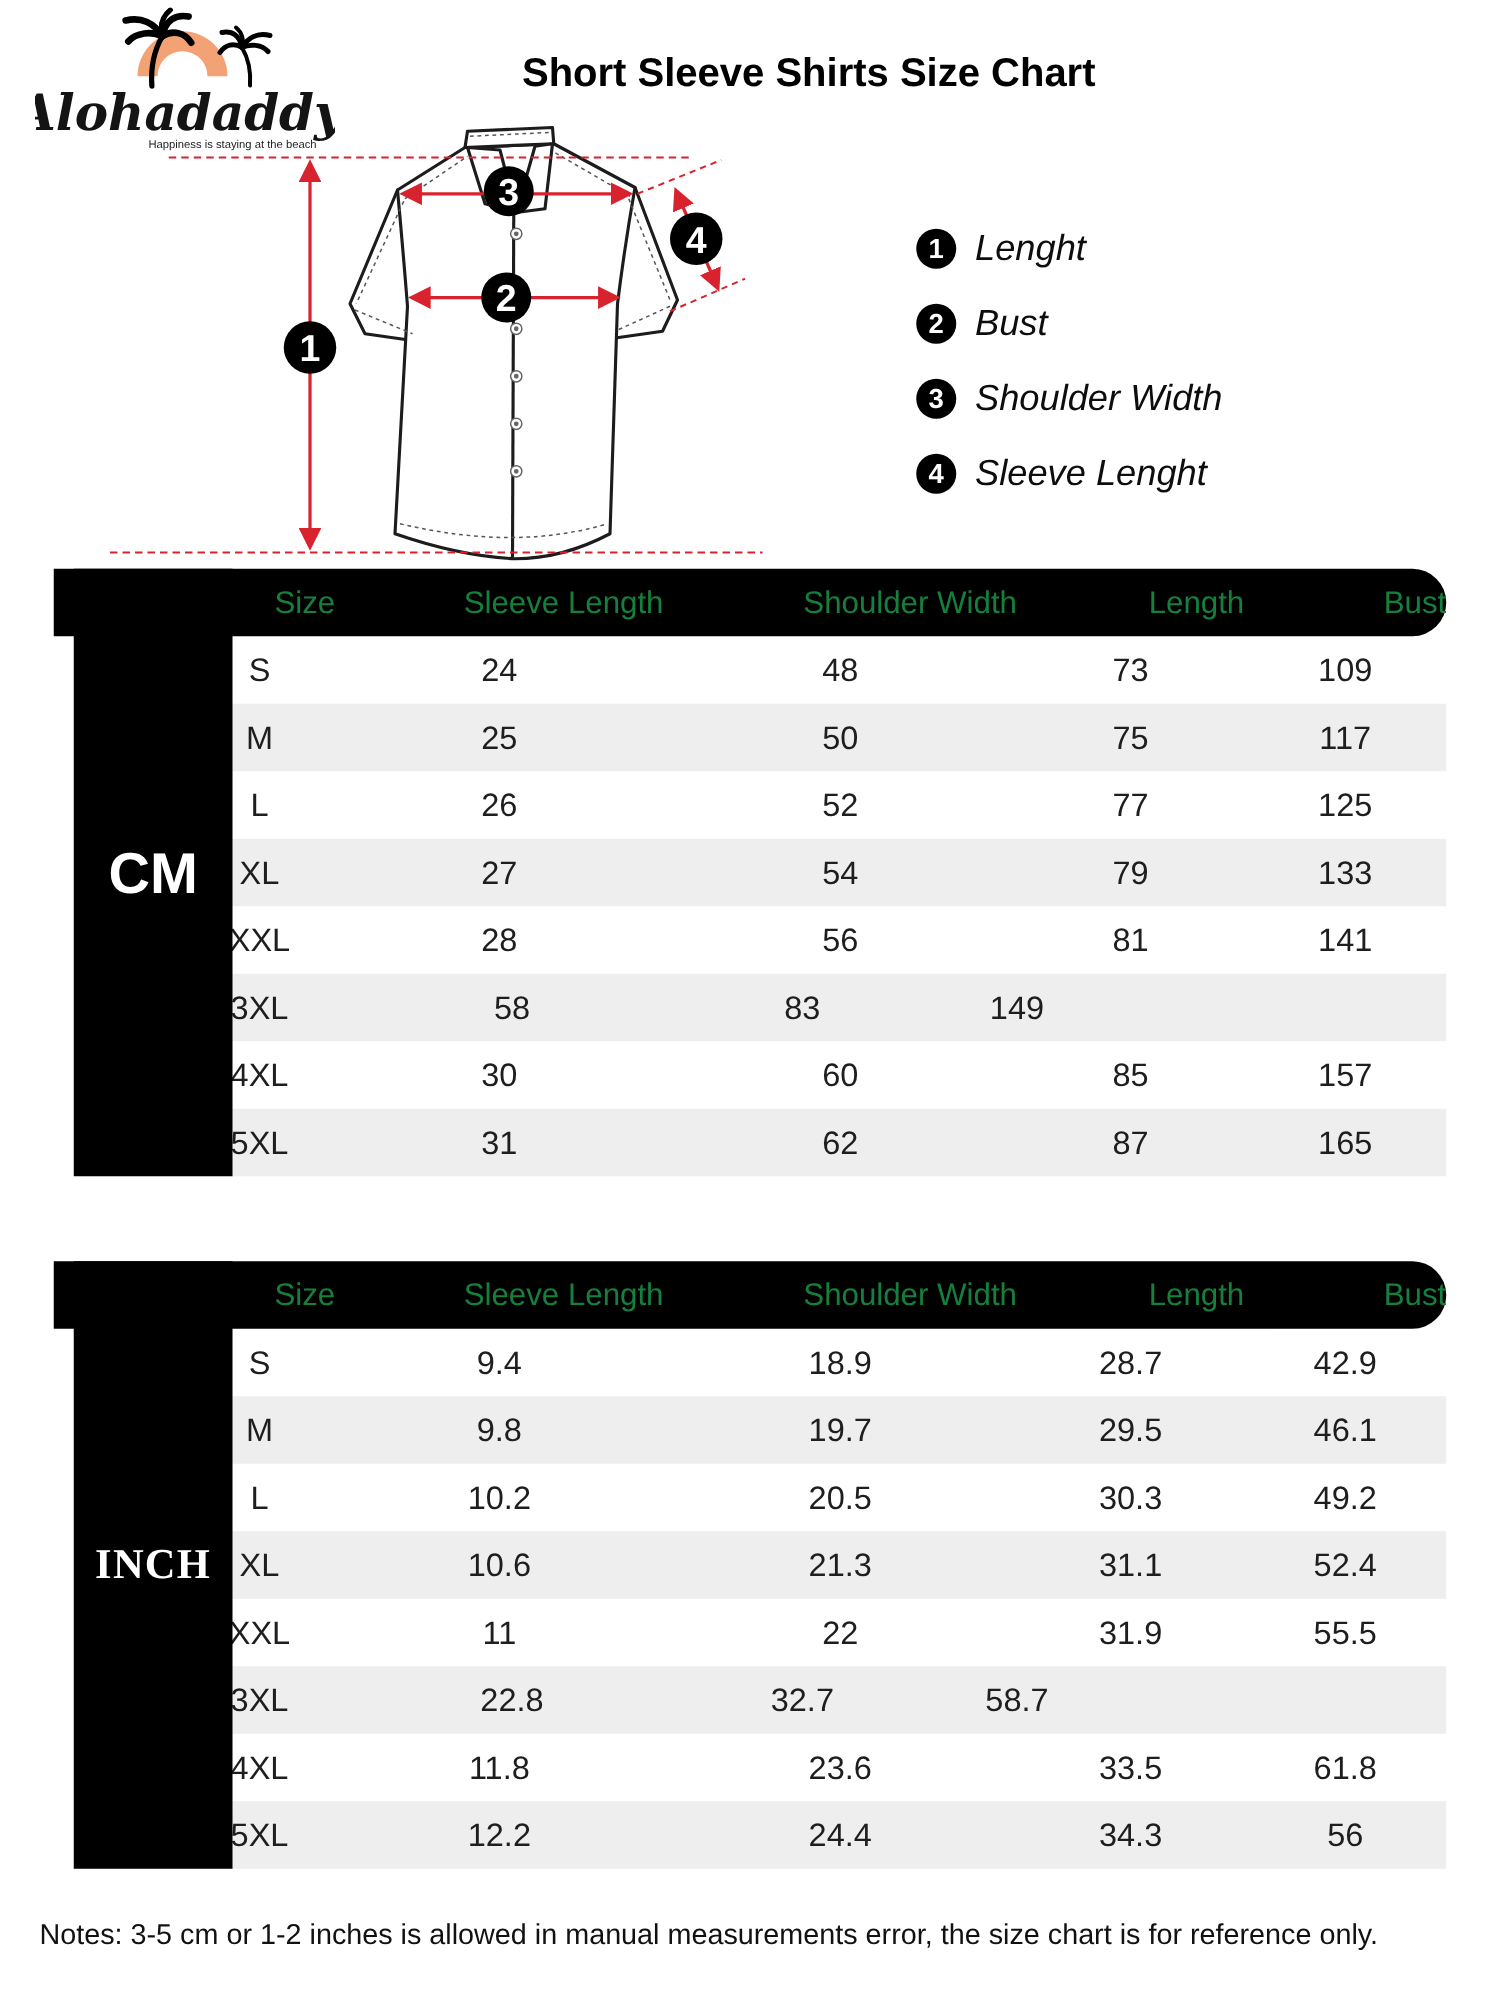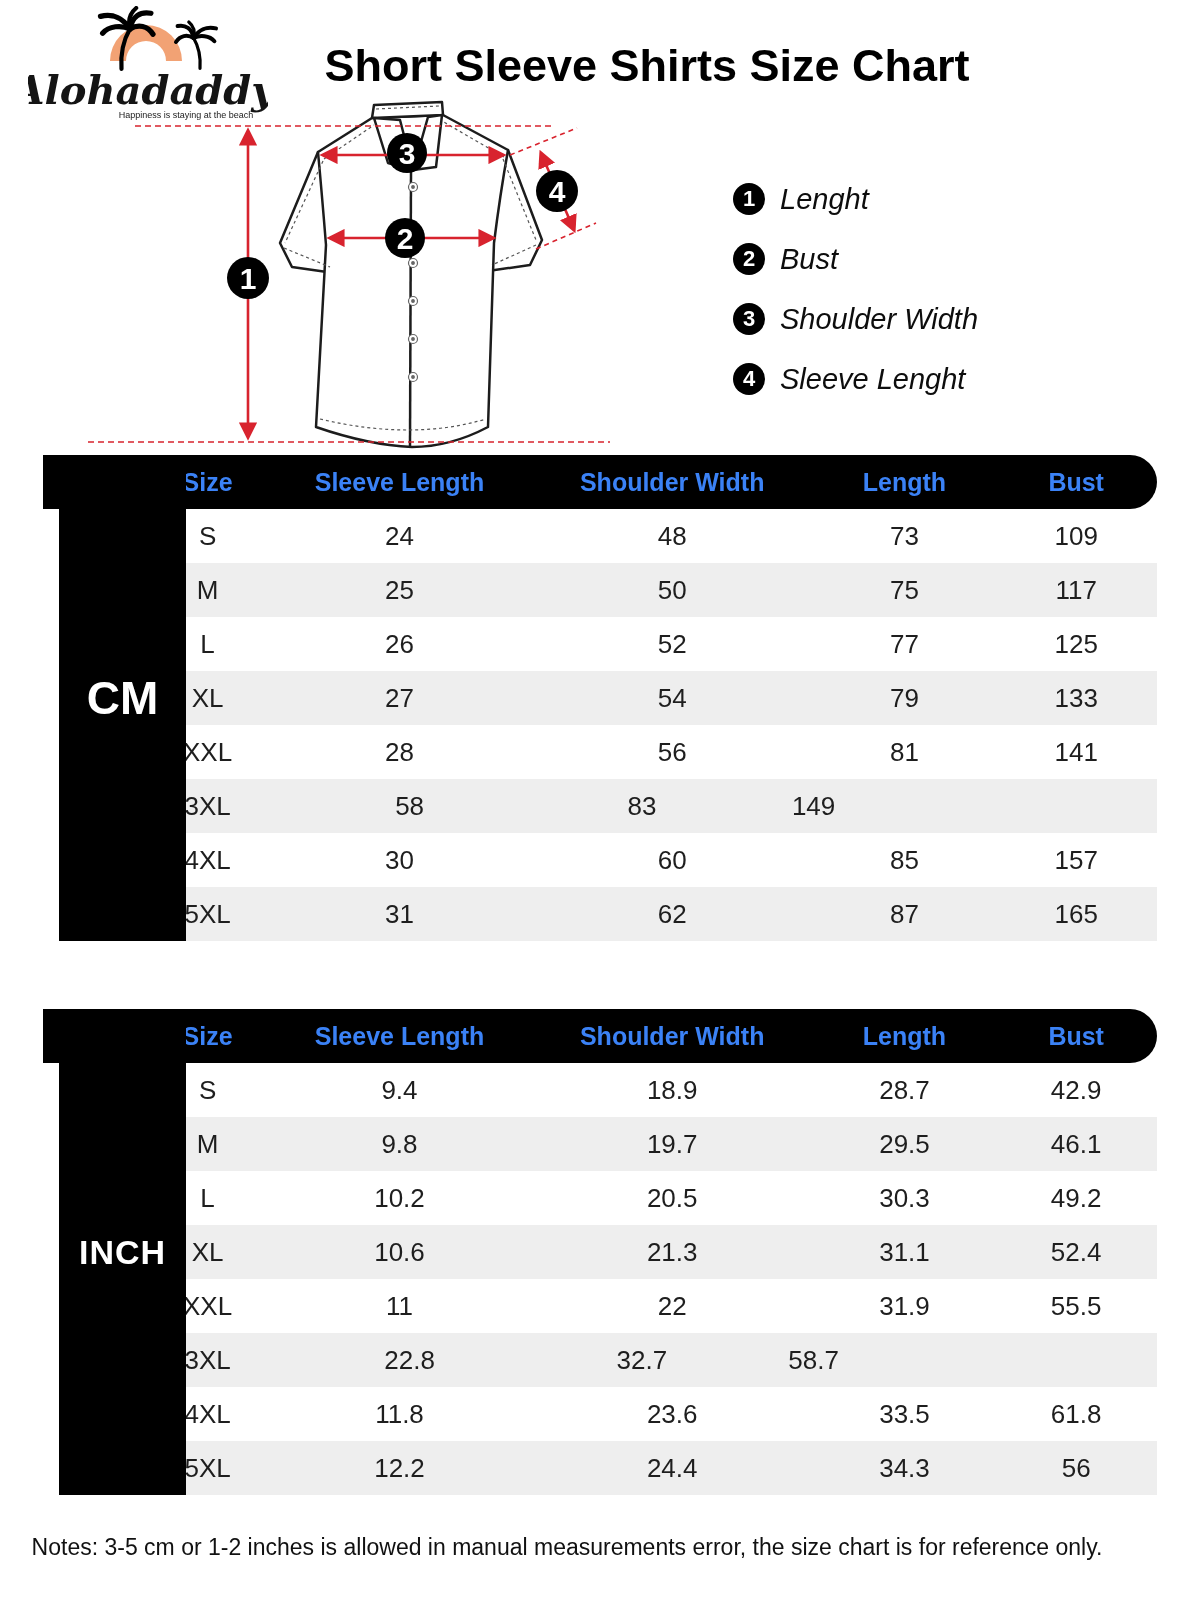--- a/index.html
+++ b/index.html
@@ -4,21 +4,21 @@
 <style>
   html,body{margin:0;padding:0;}
   body{
     width:1200px;height:1600px;position:relative;background:#ffffff;
     font-family:"Liberation Sans",sans-serif;color:#111;overflow:hidden;
   }
   
   .logo{position:absolute;left:28px;top:6px;width:240px;height:118px;}
   .page-title{
     position:absolute;left:647px;top:40px;transform:translateX(-50%);
-    font-size:45px;font-weight:bold;white-space:nowrap;color:#000;
+    font-size:32px;font-weight:bold;white-space:nowrap;color:#000;
   }
   
   .diagram{position:absolute;left:80px;top:95px;width:545px;height:360px;}
   
   .legend{position:absolute;left:733px;top:182px;}
   .legend-item{display:flex;align-items:center;height:34px;margin-bottom:26px;}
   .legend-badge{
     width:32px;height:32px;border-radius:50%;background:#000;color:#fff;
     font-size:22px;font-weight:bold;display:flex;align-items:center;justify-content:center;
     flex:0 0 32px;
@@ -26,27 +26,27 @@
   .legend-label{margin-left:15px;font-size:29px;color:#0d0d0d;font-style:italic;}
   
   .size-table{position:absolute;left:43px;width:1114px;height:486px;}
   .size-table.cm{top:455px;}
   .size-table.inch{top:1009px;}
   .unit-col{
     position:absolute;left:16px;top:0;bottom:0;width:127px;background:#000;
     display:flex;align-items:center;justify-content:center;color:#fff;font-weight:bold;z-index:2;
   }
   .unit-col.big{font-size:46px;}
-  .unit-col.small{font-size:34px;letter-spacing:1px;}
+  .unit-col.small{font-size:34px;letter-spacing:1px;font-family:Liberation Serif, serif;}
   .thead{
     position:absolute;left:0;top:0;height:54px;width:1114px;background:#000;
     border-radius:0 27px 27px 0;display:flex;align-items:center;padding-left:104px;
     box-sizing:border-box;z-index:1;
   }
-  .hcell{color:#3b82f6;font-weight:bold;font-size:25px;text-align:center;}
+  .hcell{color:#15803d;font-weight:normal;font-size:25px;text-align:right;}
   .tbody{position:absolute;left:104px;top:54px;width:1010px;}
   .trow{display:flex;height:54px;align-items:center;}
   .trow:nth-child(even){background:#eeeeee;}
   .tcell{font-size:26px;color:#1e1e1e;text-align:center;}
   .c0{width:12%;} .c1{width:26%;} .c2{width:28%;} .c3{width:18%;} .c4{width:16%;}
   
   .notes{
     position:absolute;left:567px;top:1534px;transform:translateX(-50%);
     font-size:23px;color:#111;white-space:nowrap;
   }

